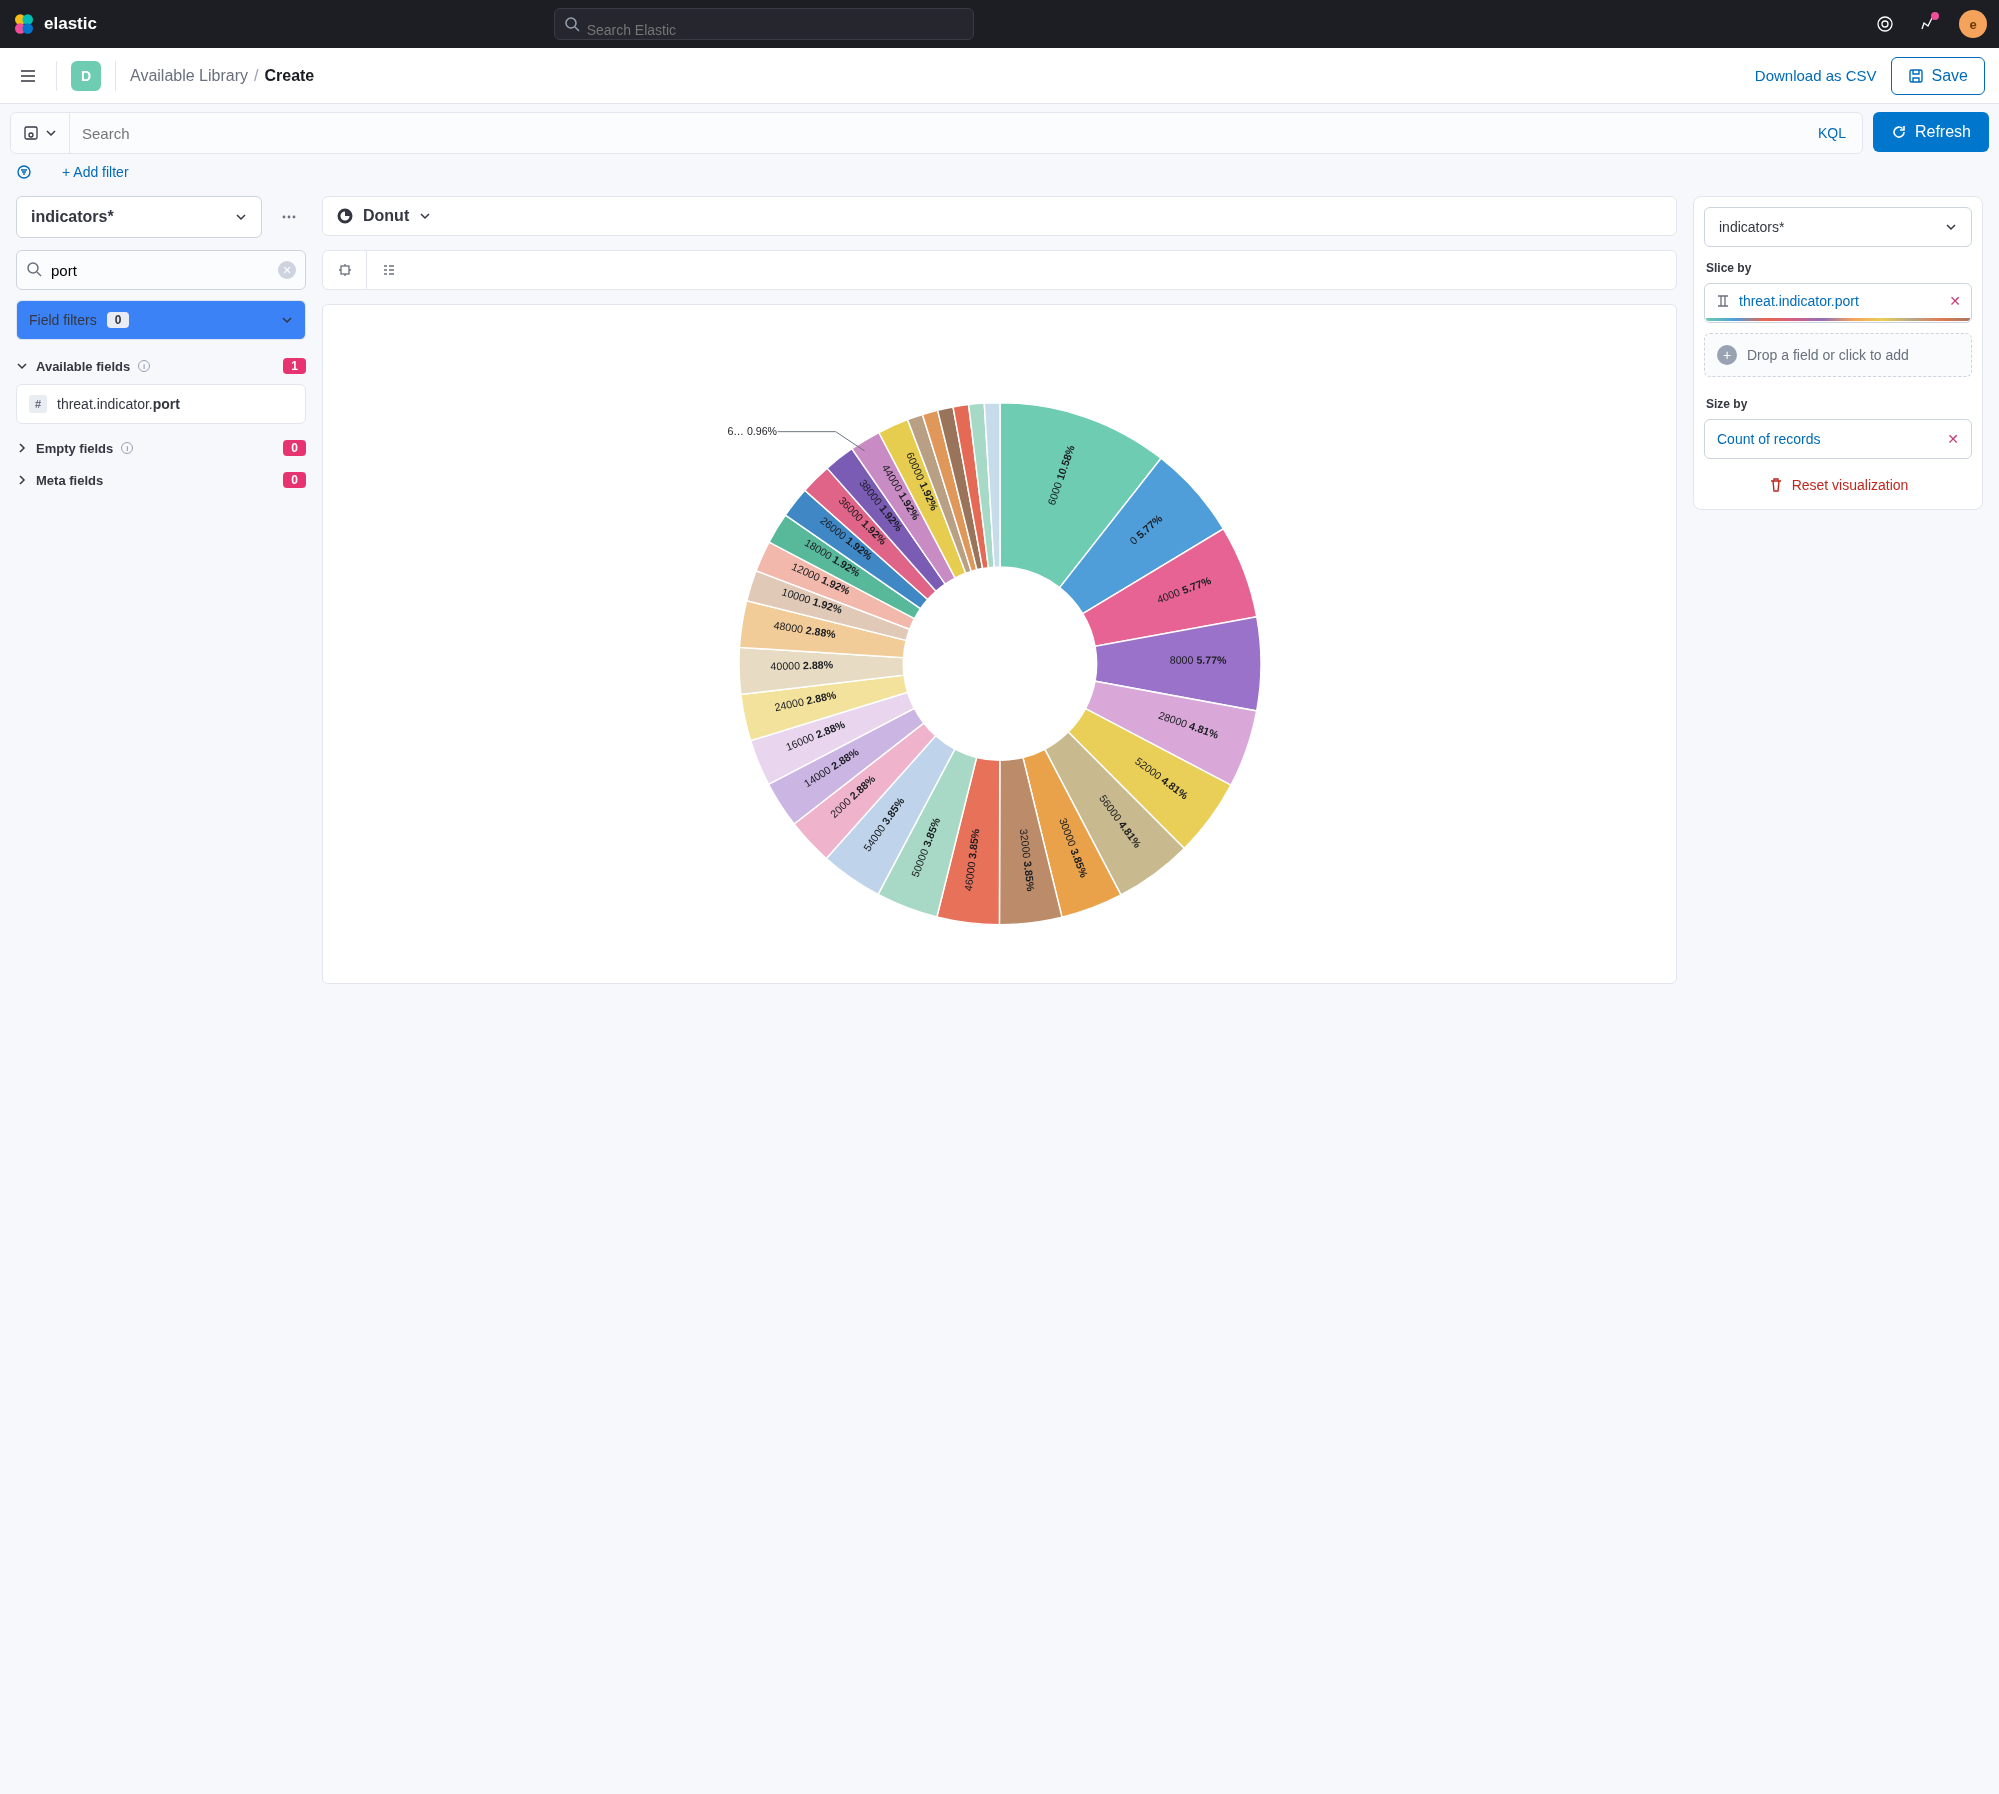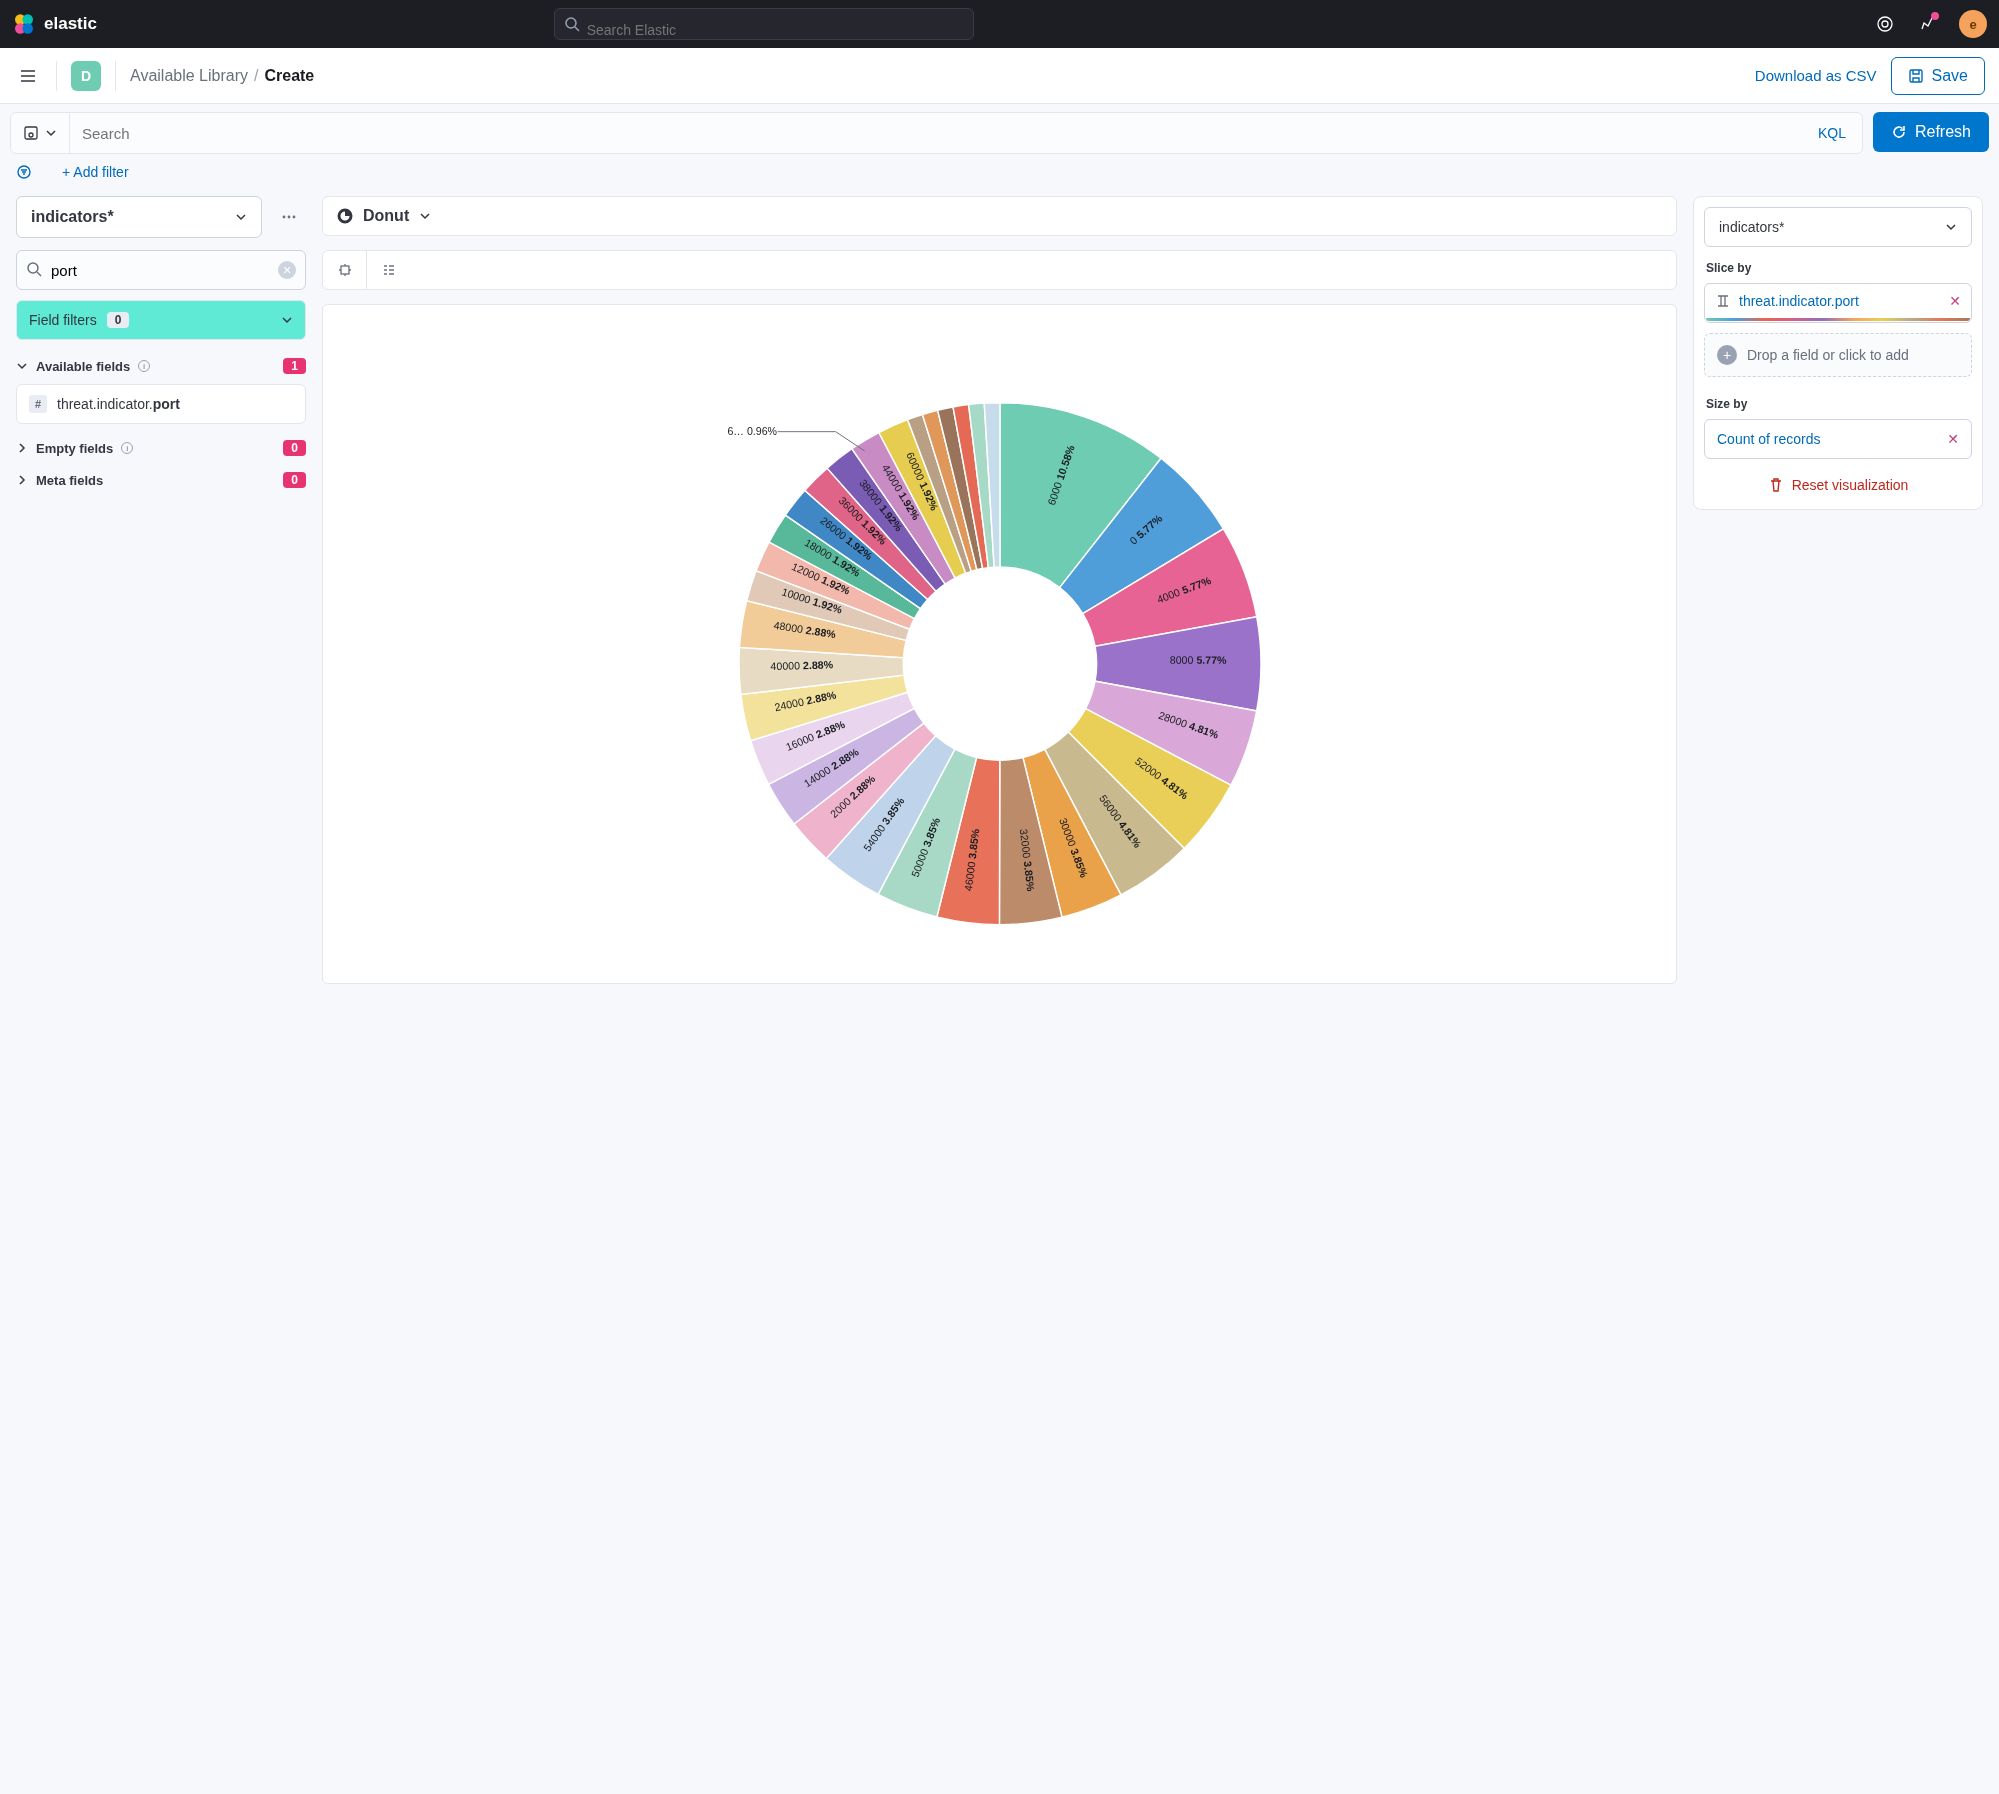--- a/index.html
+++ b/index.html
@@ -54,21 +54,21 @@
 .col-right { width: 290px; flex-shrink: 0; }
 
 
 .panel-select { background: #fff; border: 1px solid #cdd3df; border-radius: 6px; height: 42px; display: flex; align-items: center; padding: 0 14px; font-weight: 700; font-size: 16px; cursor: pointer; justify-content: space-between; }
 .left-row1 { display: flex; gap: 10px; align-items: center; }
 .more-btn { width: 34px; height: 42px; display: flex; align-items: center; justify-content: center; cursor: pointer; color: #69707d; }
 .search-field { margin-top: 12px; position: relative; }
 .search-field input { width: 100%; height: 40px; border: 1px solid #cdd3df; border-radius: 6px; background: #fbfcfd; padding: 0 34px 0 34px; font-size: 15px; }
 .search-field .si { position: absolute; left: 10px; top: 11px; color: #69707d; }
 .search-field .clr { position: absolute; right: 10px; top: 11px; width: 18px; height: 18px; border-radius: 50%; background: #cdd3df; color: #fff; display: flex; align-items: center; justify-content: center; font-size: 11px; cursor: pointer; }
-.field-filters { margin-top: 10px; border: 1px solid #e3e6ef; border-radius: 6px; background: #5eead4; height: 40px; display: flex; align-items: center; padding: 0 12px; gap: 10px; cursor: pointer; justify-content: space-between; }
+.field-filters { margin-top: 10px; border: 1px solid #e3e6ef; border-radius: 6px; background: #3b82f6; height: 40px; display: flex; align-items: center; padding: 0 12px; gap: 10px; cursor: pointer; justify-content: space-between; }
 .ff-left { display: flex; align-items: center; gap: 10px; }
 .badge-gray { background: #e9edf3; color: #343741; border-radius: 4px; padding: 1px 8px; font-size: 12px; font-weight: 600; }
 .section-head { display: flex; align-items: center; justify-content: space-between; margin-top: 18px; cursor: pointer; }
 .sh-left { display: flex; align-items: center; gap: 8px; font-size: 13px; font-weight: 700; color: #343741; }
 .badge-pink { background: #e7336f; color: #fff; border-radius: 4px; padding: 1px 8px; font-size: 12px; font-weight: 700; }
 .field-item { margin-top: 10px; background: #fff; border: 1px solid #e3e6ef; border-radius: 6px; height: 40px; display: flex; align-items: center; padding: 0 12px; gap: 10px; cursor: pointer; }
 .type-badge { width: 18px; height: 18px; border-radius: 3px; background: #e9edf3; color: #69707d; display: flex; align-items: center; justify-content: center; font-size: 11px; font-weight: 700; }
 .field-name { font-size: 14px; }
 .field-name .bold { font-weight: 700; }
 .sub-section { display: flex; align-items: center; justify-content: space-between; margin-top: 16px; cursor: pointer; font-size: 13px; color: #343741; }

